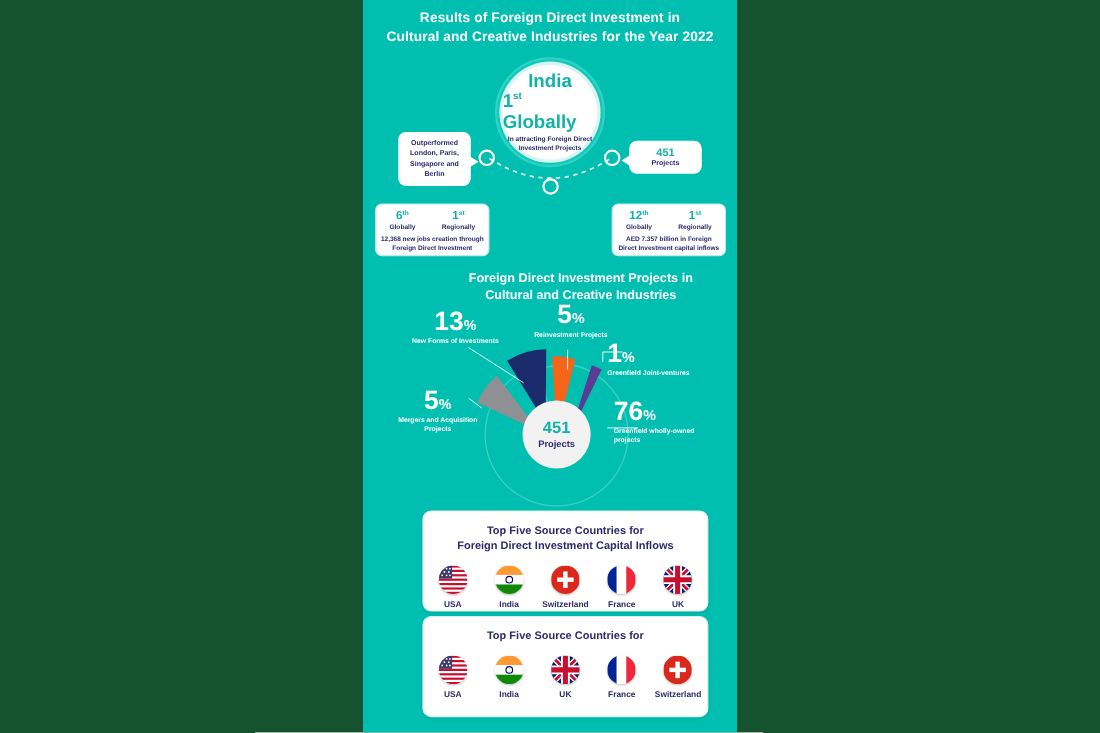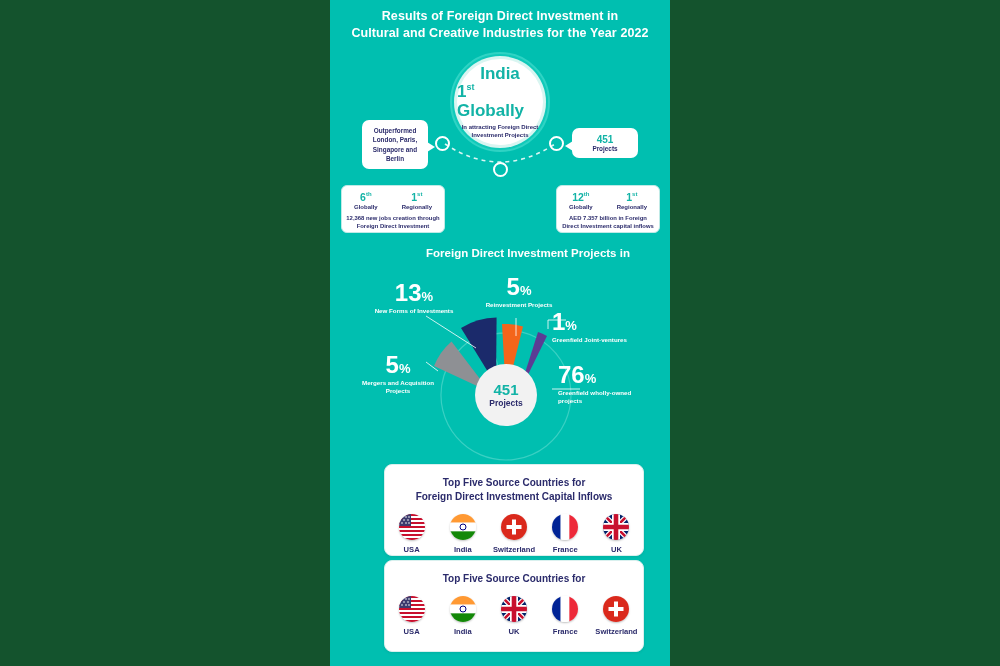--- a/index.html
+++ b/index.html
@@ -229,20 +229,21 @@
         <div class="rank-item">
           <div class="rank-num"><span>1</span><sup>st</sup></div>
           <div class="rank-sub">Regionally</div>
         </div>
       </div>
       <div class="stat-desc">AED 7.357 billion in Foreign Direct Investment capital inflows</div>
     </div>
 
     <div class="section-title">
       <div>Foreign Direct Investment Projects in</div>
+      <div>Cultural and Creative Industries</div>
     </div>
 
     <div class="chart-area">
       <svg class="chart-svg" viewBox="0 0 340 185">
 
         <circle cx="176" cy="119" r="62" fill="none" stroke="#3ad0c3" stroke-width="1.4"></circle>
 
         <path d="M 176 119 L 176 54 A 65 65 0 1 1 158.5 56.4 Z" fill="#00bfb0" stroke="#3ad0c3" stroke-width="1.2"></path>
 
         <path d="M 166 109 L 131 52 A 67 67 0 0 1 166.6 41.5 Z" fill="#1b2a6b"></path>

